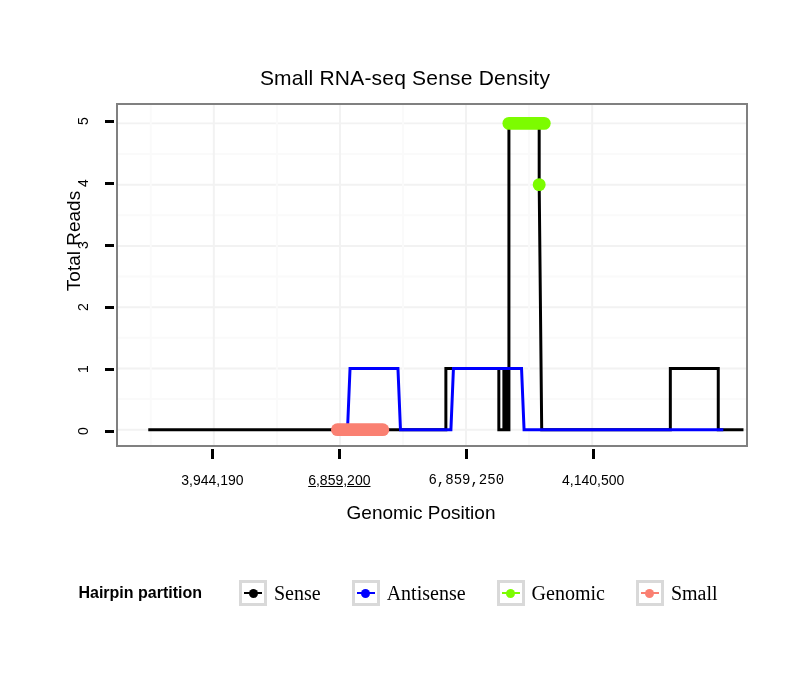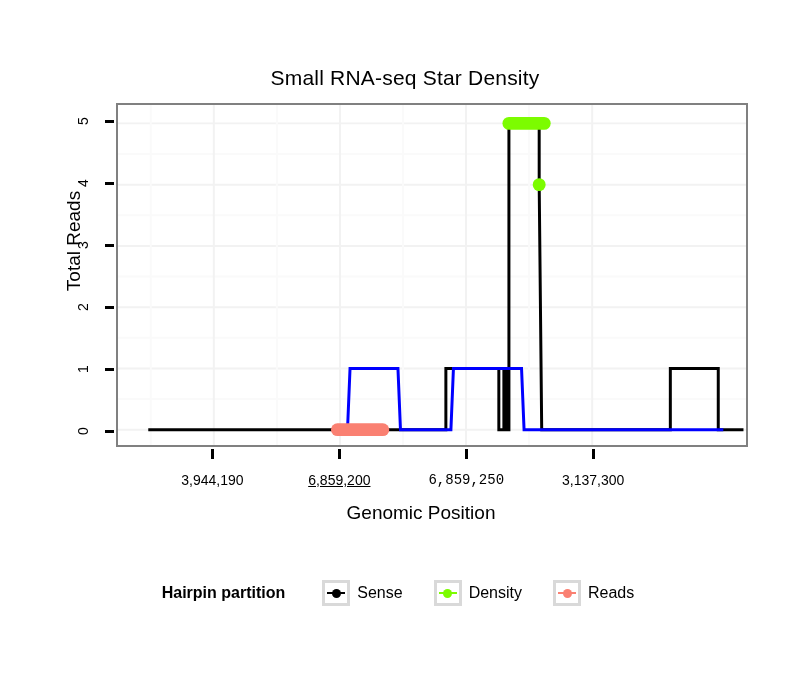--- a/index.html
+++ b/index.html
@@ -136,30 +136,31 @@
     position: absolute;
     left: 50%;
     top: 50%;
     width: 9px;
     height: 9px;
     margin-left: -4.5px;
     margin-top: -4.5px;
     border-radius: 50%;
   }
   .legend-label {
-    font-size: 16px;
+    font-size: 20px;
     white-space: nowrap;
+    font-family: Liberation Serif, serif;
   }
 </style>
 </head>
 <body>
 
 <div id="page">
 
-  <div class="chart-title">Small RNA-seq Star Density</div>
+  <div class="chart-title">Small RNA-seq Sense Density</div>
 
   <div class="ylabel">Total Reads</div>
 
   <div id="y-axis"></div>
   <div id="x-axis"></div>
 
   <div id="plot-frame">
     <svg id="plot-inner" viewBox="0 0 632 344" preserveAspectRatio="none">
         <g>
           <line x1="0" x2="632" y1="328.5045045045045" y2="328.5045045045045" stroke="#f2f2f2" stroke-width="2"></line>
@@ -200,31 +201,38 @@
     <div id="legend-title">Hairpin partition</div>
   <div class="legend-entry">
         <div class="legend-key">
           <div class="key-line" style="background: rgb(0, 0, 0);"></div>
           <div class="key-dot" style="background: rgb(0, 0, 0);"></div>
         </div>
         <div class="legend-label">Sense</div>
       </div>
       <div class="legend-entry">
         <div class="legend-key">
+          <div class="key-line" style="background: rgb(0, 0, 255);"></div>
+          <div class="key-dot" style="background: rgb(0, 0, 255);"></div>
+        </div>
+        <div class="legend-label">Antisense</div>
+      </div>
+      <div class="legend-entry">
+        <div class="legend-key">
           <div class="key-line" style="background: rgb(124, 252, 0);"></div>
           <div class="key-dot" style="background: rgb(124, 252, 0);"></div>
         </div>
-        <div class="legend-label">Density</div>
+        <div class="legend-label">Genomic</div>
       </div>
       <div class="legend-entry">
         <div class="legend-key">
           <div class="key-line" style="background: rgb(250, 128, 114);"></div>
           <div class="key-dot" style="background: rgb(250, 128, 114);"></div>
         </div>
-        <div class="legend-label">Reads</div>
+        <div class="legend-label">Small</div>
       </div>
     </div>
 
 <div class="ytick-mark" style="left: 105px; top: 430.005px;"></div>
     <div class="ytick-label" style="left: 68px; top: 422.505px;">0</div>
     <div class="ytick-mark" style="left: 105px; top: 368.023px;"></div>
     <div class="ytick-label" style="left: 68px; top: 360.523px;">1</div>
     <div class="ytick-mark" style="left: 105px; top: 306.041px;"></div>
     <div class="ytick-label" style="left: 68px; top: 298.541px;">2</div>
     <div class="ytick-mark" style="left: 105px; top: 244.059px;"></div>
@@ -233,14 +241,14 @@
     <div class="ytick-label" style="left: 68px; top: 174.577px;">4</div>
     <div class="ytick-mark" style="left: 105px; top: 120.095px;"></div>
     <div class="ytick-label" style="left: 68px; top: 112.595px;">5</div>
     <div class="xtick-mark" style="left: 210.95px; top: 449px;"></div>
     <div class="xtick-label" style="left: 152.45px; top: 472px;">3,944,190</div>
     <div class="xtick-mark" style="left: 337.857px; top: 449px;"></div>
     <div class="xtick-label" style="left: 279.357px; top: 472px; text-decoration: underline;">6,859,200</div>
     <div class="xtick-mark" style="left: 464.765px; top: 449px;"></div>
     <div class="xtick-label" style="left: 406.265px; top: 472px; font-family: Liberation Mono, monospace;">6,859,250</div>
     <div class="xtick-mark" style="left: 591.673px; top: 449px;"></div>
-    <div class="xtick-label" style="left: 533.173px; top: 472px;">3,137,300</div>
+    <div class="xtick-label" style="left: 533.173px; top: 472px;">4,140,500</div>
   </div>
 
 </body></html>

